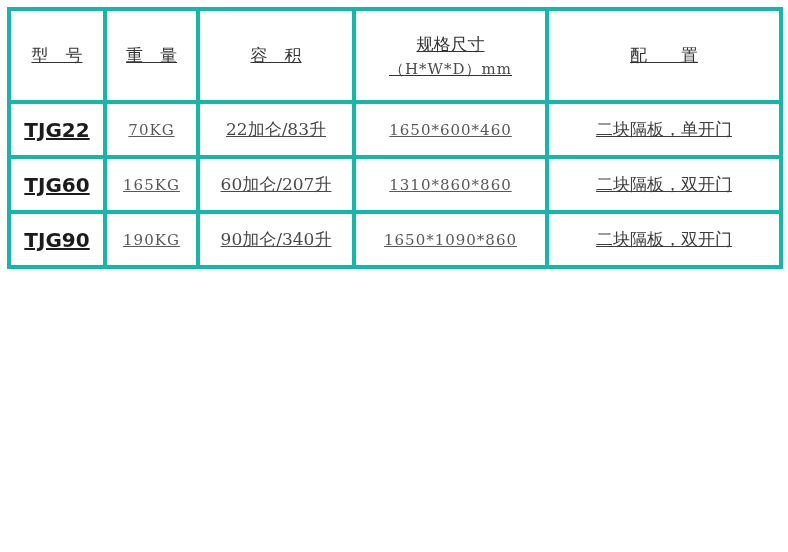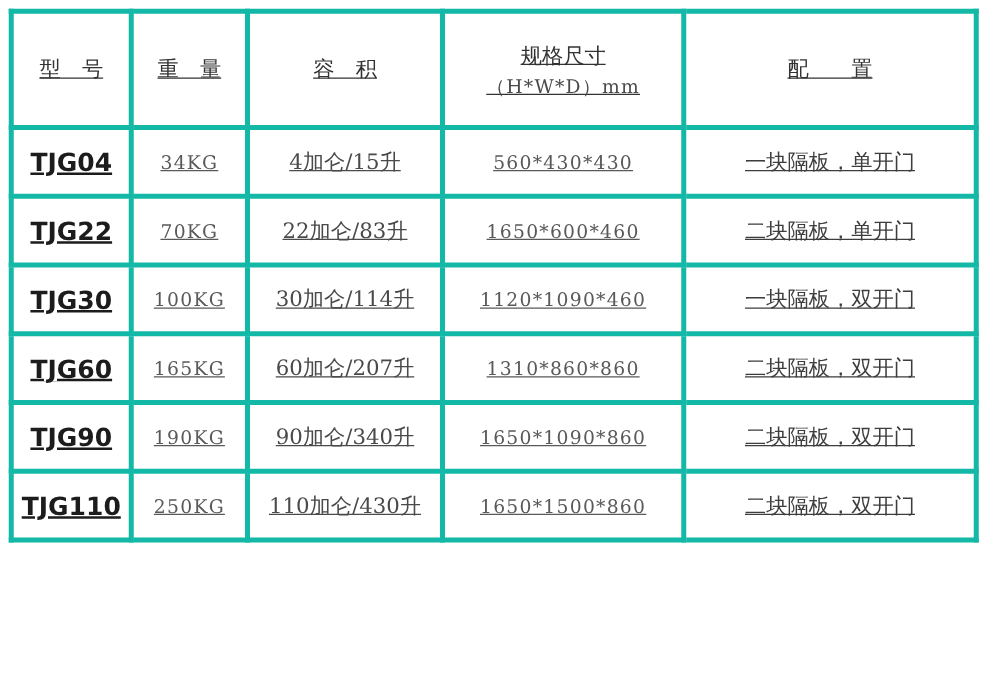--- a/index.html
+++ b/index.html
@@ -86,55 +86,34 @@
       <th>容　积</th>
       <th>
         <span>规格尺寸</span>
         <span class="spec-sub">（H*W*D）mm</span>
       </th>
       <th>配　　置</th>
     </tr>
   </thead>
   <tbody>
       <tr>
-        <td class="model-cell">TJG04</td>
-        <td class="weight-cell">34KG</td>
-        <td class="capacity-cell">4加仑/15升</td>
-        <td class="dims-cell">560*430*430</td>
-        <td class="config-cell">一块隔板，单开门</td>
-      </tr>
-      <tr>
         <td class="model-cell">TJG22</td>
         <td class="weight-cell">70KG</td>
         <td class="capacity-cell">22加仑/83升</td>
         <td class="dims-cell">1650*600*460</td>
         <td class="config-cell">二块隔板，单开门</td>
-      </tr>
-      <tr>
-        <td class="model-cell">TJG30</td>
-        <td class="weight-cell">100KG</td>
-        <td class="capacity-cell">30加仑/114升</td>
-        <td class="dims-cell">1120*1090*460</td>
-        <td class="config-cell">一块隔板，双开门</td>
       </tr>
       <tr>
         <td class="model-cell">TJG60</td>
         <td class="weight-cell">165KG</td>
         <td class="capacity-cell">60加仑/207升</td>
         <td class="dims-cell">1310*860*860</td>
         <td class="config-cell">二块隔板，双开门</td>
       </tr>
       <tr>
         <td class="model-cell">TJG90</td>
         <td class="weight-cell">190KG</td>
         <td class="capacity-cell">90加仑/340升</td>
         <td class="dims-cell">1650*1090*860</td>
         <td class="config-cell">二块隔板，双开门</td>
       </tr>
-      <tr>
-        <td class="model-cell">TJG110</td>
-        <td class="weight-cell">250KG</td>
-        <td class="capacity-cell">110加仑/430升</td>
-        <td class="dims-cell">1650*1500*860</td>
-        <td class="config-cell">二块隔板，双开门</td>
-      </tr>
     </tbody>
 </table>
 
 </body></html>

